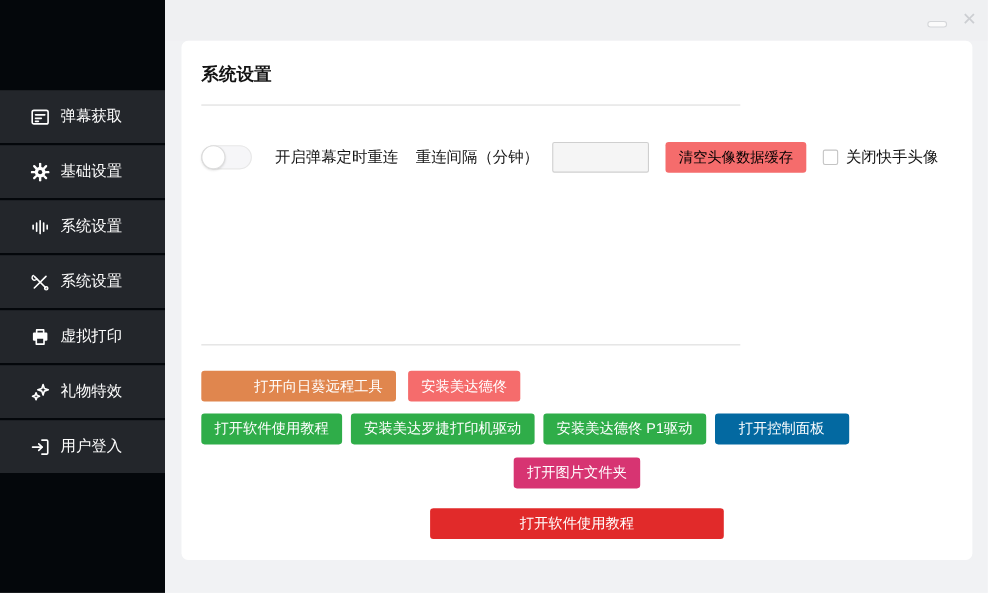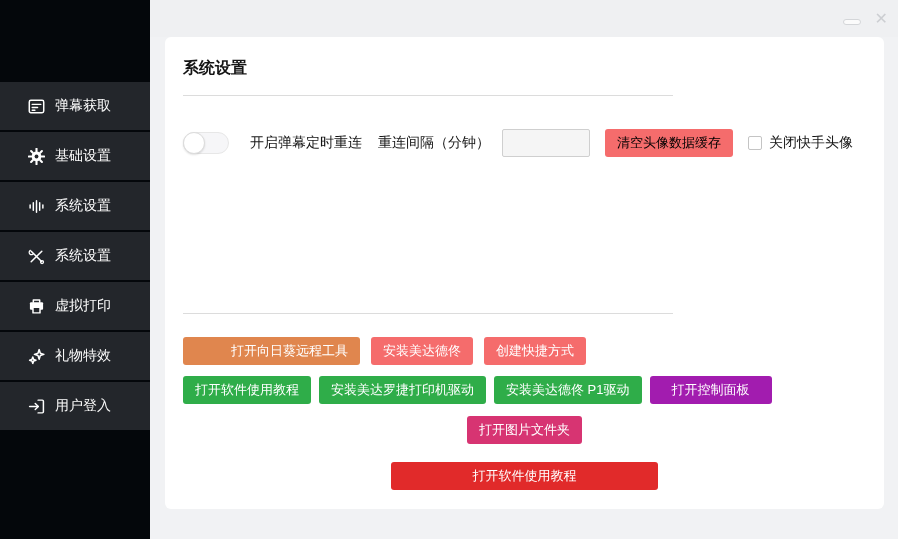--- a/index.html
+++ b/index.html
@@ -79,21 +79,21 @@
   .row-1 { margin-top:23px; gap:11px; }
   .row-2 { margin-top:11px; gap:8px; }
   .row-3 { margin-top:12px; gap:18px;flex-direction:column; }
   .abtn {
     height:28px; padding:0 12px; border:none; border-radius:3px;
     color:#fff; font-size:13px; cursor:pointer; font-family:inherit; white-space:nowrap;
   }
   .c-orange-muted { background:#e0864e;padding-left:48px; }
   .c-salmon      { background:#f56c6c; }
   .c-green       { background:#2fad49; }
-  .c-orange      { background:#a21caf; padding:0 22px; }
+  .c-orange      { background:#0369a1; padding:0 22px; }
   .c-magenta     { background:#d73472; }
   .c-red         { background:#e12a2a; min-width:267px;text-align:center; }
 </style>
 </head>
 <body>
 
 <div class="sidebar">
   <div class="logo-area"></div>
 
   <div class="menu-item">
@@ -208,21 +208,20 @@
     <button class="clear-cache-btn">清空头像数据缓存</button>
     <div class="checkbox"></div>
     <span class="lbl lbl-checkbox">关闭快手头像</span>
   </div>
 
   <div class="divider divider-2"></div>
 
   <div class="btn-row row-1">
     <button class="abtn c-orange-muted">打开向日葵远程工具</button>
     <button class="abtn c-salmon">安装美达德佟</button>
-    <button class="abtn c-salmon">创建快捷方式</button>
   </div>
 
   <div class="btn-row row-2">
     <button class="abtn c-green">打开软件使用教程</button>
     <button class="abtn c-green">安装美达罗捷打印机驱动</button>
     <button class="abtn c-green">安装美达德佟 P1驱动</button>
     <button class="abtn c-orange">打开控制面板</button>
   </div>
 
   <div class="btn-row row-3">

